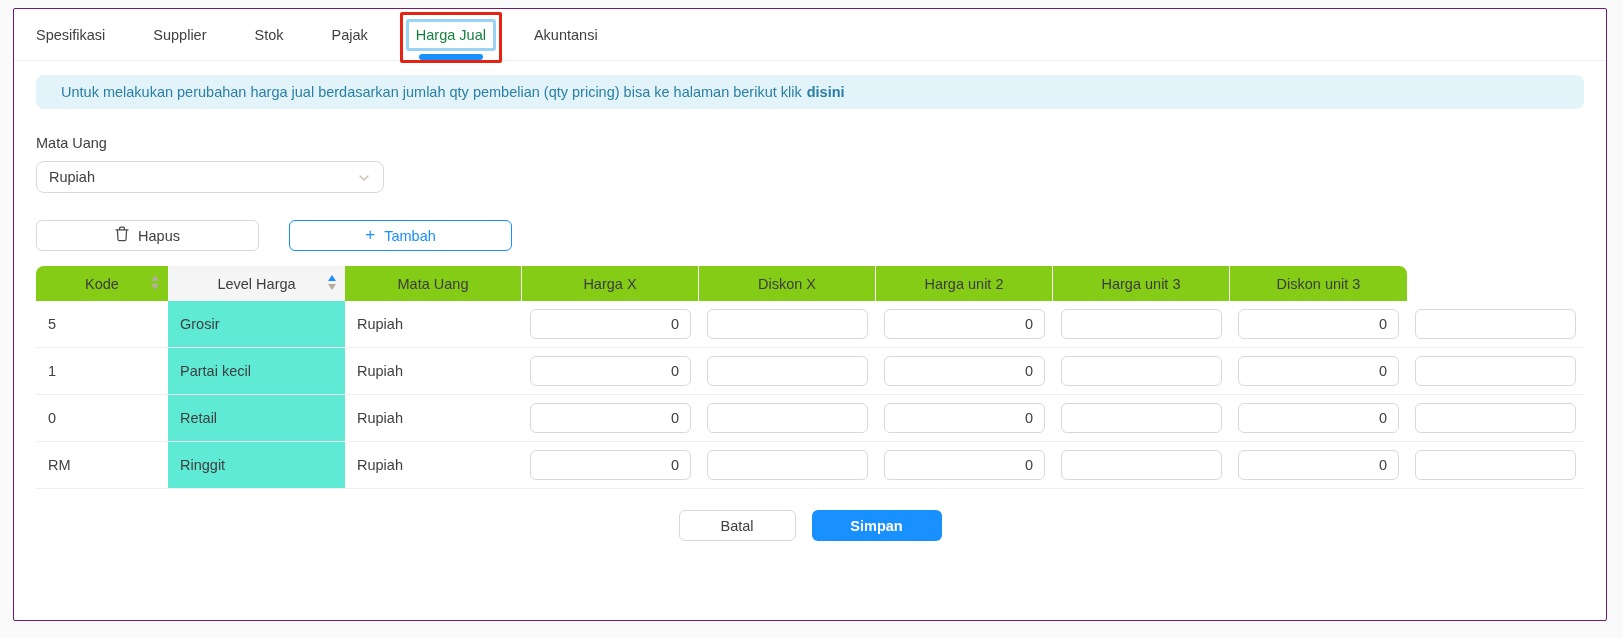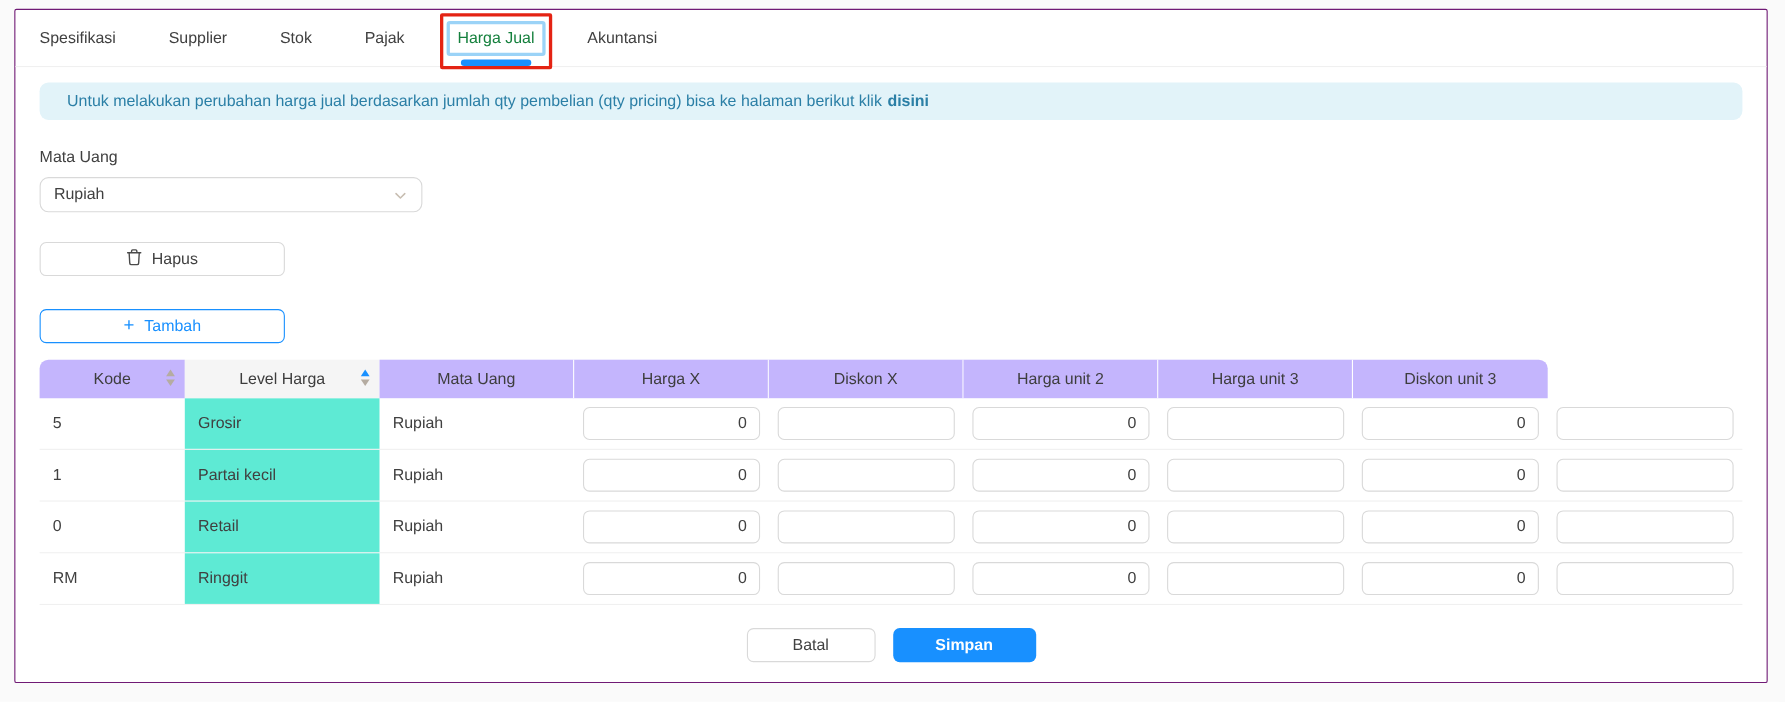--- a/index.html
+++ b/index.html
@@ -44,36 +44,36 @@
   .banner b { margin-left:5px; cursor:pointer; }
   
   .field-label { margin:26px 0 0 22px; color:#404040; }
   .select {
     position:relative; margin:10px 0 0 22px; width:348px; height:32px;
     border:1px solid #d9d9d9; border-radius:8px; background:#fff;
     display:flex; align-items:center; padding:0 34px 0 12px; cursor:pointer;
   }
   .select .chevron { position:absolute; right:12px; top:9px; }
   
-  .toolbar { display:flex; gap:30px; margin:27px 0 0 22px;flex-direction:column; }
+  .toolbar { display:flex; gap:30px; margin:27px 0 0 22px; }
   .btn {
     height:31px; border-radius:6px; background:#fff; border:1px solid #d9d9d9;
     display:flex; align-items:center; justify-content:center; gap:9px;
     font-size:14.5px; color:#404040; cursor:pointer; font-family:inherit;
   }
   .btn-delete { width:223px; }
   .btn-add { width:223px; border-color:#1890ff; color:#1890ff; }
   .btn-add .plus { font-size:17px; line-height:1; margin-top:-2px; }
   
   .table { margin:15px 22px 0 22px; }
   .thead, .trow {
     display:grid; grid-template-columns:132px repeat(8, 1fr);
   }
   .th {
-    position:relative; height:35px; background:#c4b5fd;
+    position:relative; height:35px; background:#84cc16;
     display:flex; align-items:center; justify-content:center;
     color:#3d3d3d;
   }
   .th:first-child { border-radius:8px 0 0 0; }
   .th:last-child { border-radius:0 8px 0 0; }
   .th.sorted { background:#f5f5f5; }
   .th.sep { border-right:1px solid #ffffff; }
   .carets { position:absolute; right:9px; top:9px; display:flex; flex-direction:column; gap:3px; }
   .caret-up { width:0; height:0; border-left:4.5px solid transparent; border-right:4.5px solid transparent; border-bottom:6px solid #b5aca1; }
   .caret-down { width:0; height:0; border-left:4.5px solid transparent; border-right:4.5px solid transparent; border-top:6px solid #b5aca1; }

